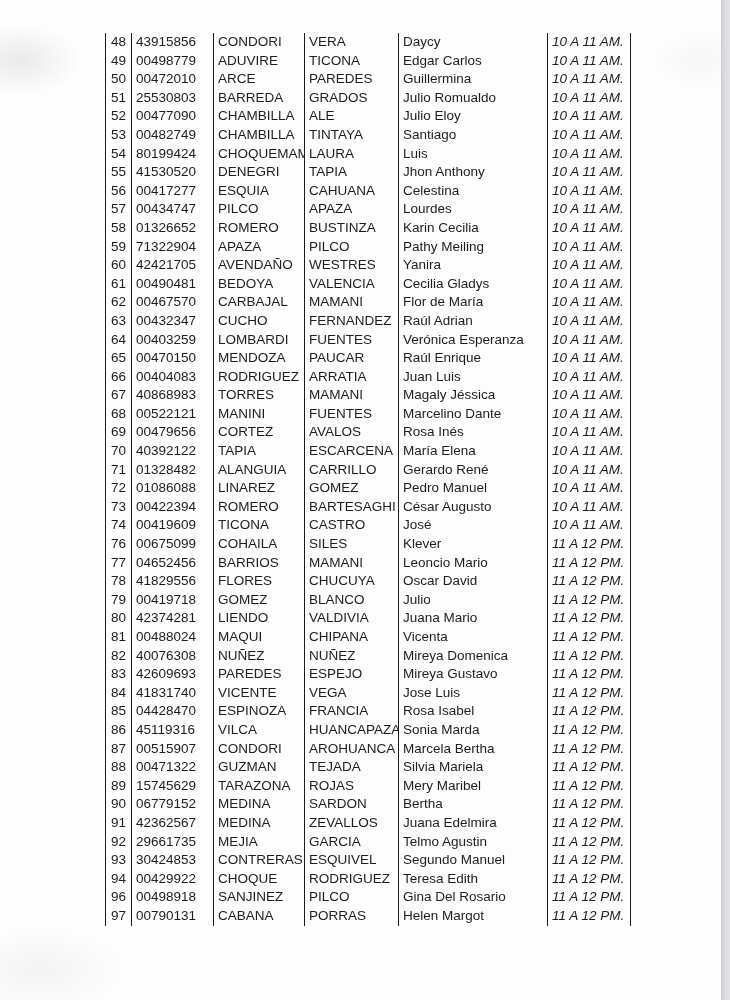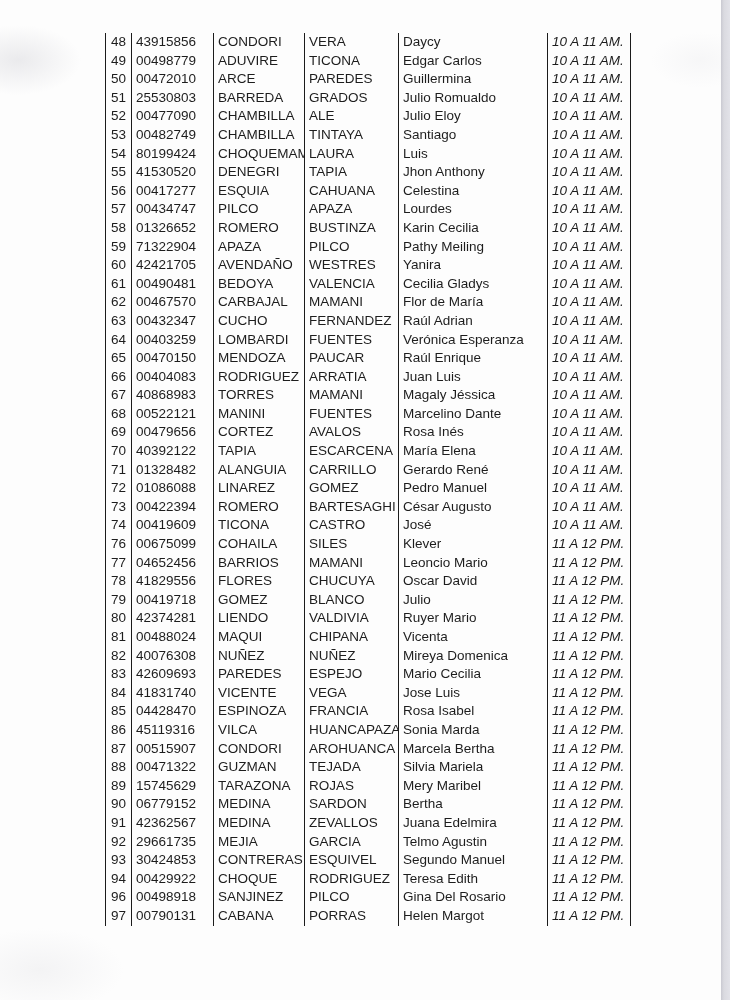--- a/index.html
+++ b/index.html
@@ -323,21 +323,21 @@
           <td class="c-pat">GOMEZ</td>
           <td class="c-mat">BLANCO</td>
           <td class="c-name">Julio</td>
           <td class="c-time">11 A 12 PM.</td>
         </tr>
         <tr>
           <td class="c-num">80</td>
           <td class="c-id">42374281</td>
           <td class="c-pat">LIENDO</td>
           <td class="c-mat">VALDIVIA</td>
-          <td class="c-name">Ruyer Mario</td>
+          <td class="c-name">Juana Mario</td>
           <td class="c-time">11 A 12 PM.</td>
         </tr>
         <tr>
           <td class="c-num">81</td>
           <td class="c-id">00488024</td>
           <td class="c-pat">MAQUI</td>
           <td class="c-mat">CHIPANA</td>
           <td class="c-name">Vicenta</td>
           <td class="c-time">11 A 12 PM.</td>
         </tr>
@@ -347,21 +347,21 @@
           <td class="c-pat">NUÑEZ</td>
           <td class="c-mat">NUÑEZ</td>
           <td class="c-name">Mireya Domenica</td>
           <td class="c-time">11 A 12 PM.</td>
         </tr>
         <tr>
           <td class="c-num">83</td>
           <td class="c-id">42609693</td>
           <td class="c-pat">PAREDES</td>
           <td class="c-mat">ESPEJO</td>
-          <td class="c-name">Mario Cecilia</td>
+          <td class="c-name">Mireya Gustavo</td>
           <td class="c-time">11 A 12 PM.</td>
         </tr>
         <tr>
           <td class="c-num">84</td>
           <td class="c-id">41831740</td>
           <td class="c-pat">VICENTE</td>
           <td class="c-mat">VEGA</td>
           <td class="c-name">Jose Luis</td>
           <td class="c-time">11 A 12 PM.</td>
         </tr>

